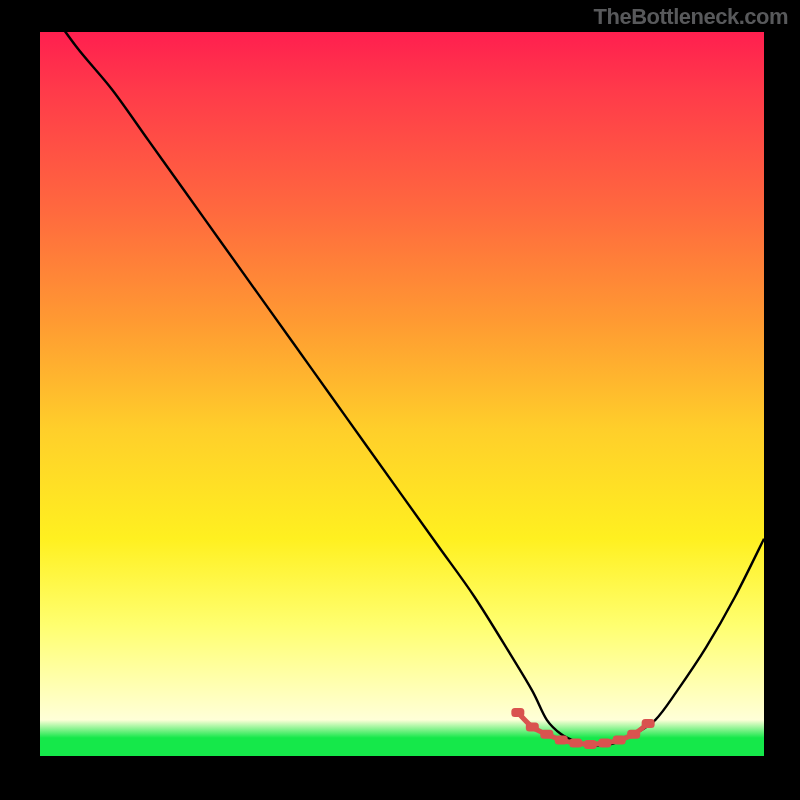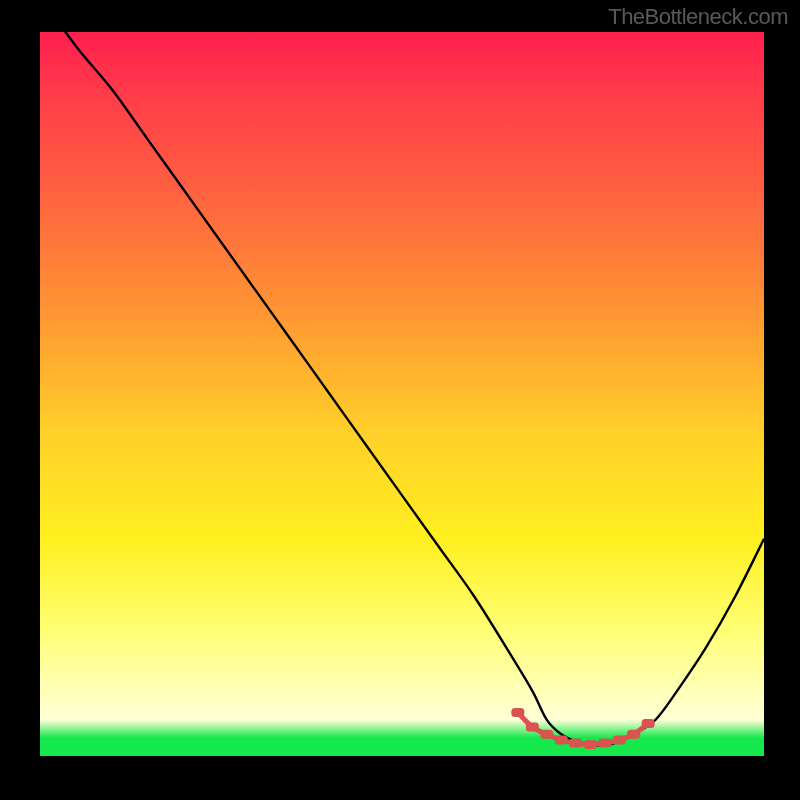--- a/index.html
+++ b/index.html
@@ -9,21 +9,21 @@
     height: 800px;
     background: #000000;
     position: relative;
   }
   .watermark {
     position: absolute;
     top: 4px;
     right: 12px;
     font-family: Arial, Helvetica, sans-serif;
     font-size: 22px;
-    font-weight: normal;
+    font-weight: bold;
     color: #58595b;
     letter-spacing: -0.5px;
   }
   .plot {
     position: absolute;
     
     left: 40px;
     top: 32px;
     width: 724px;   
     height: 724px;  

